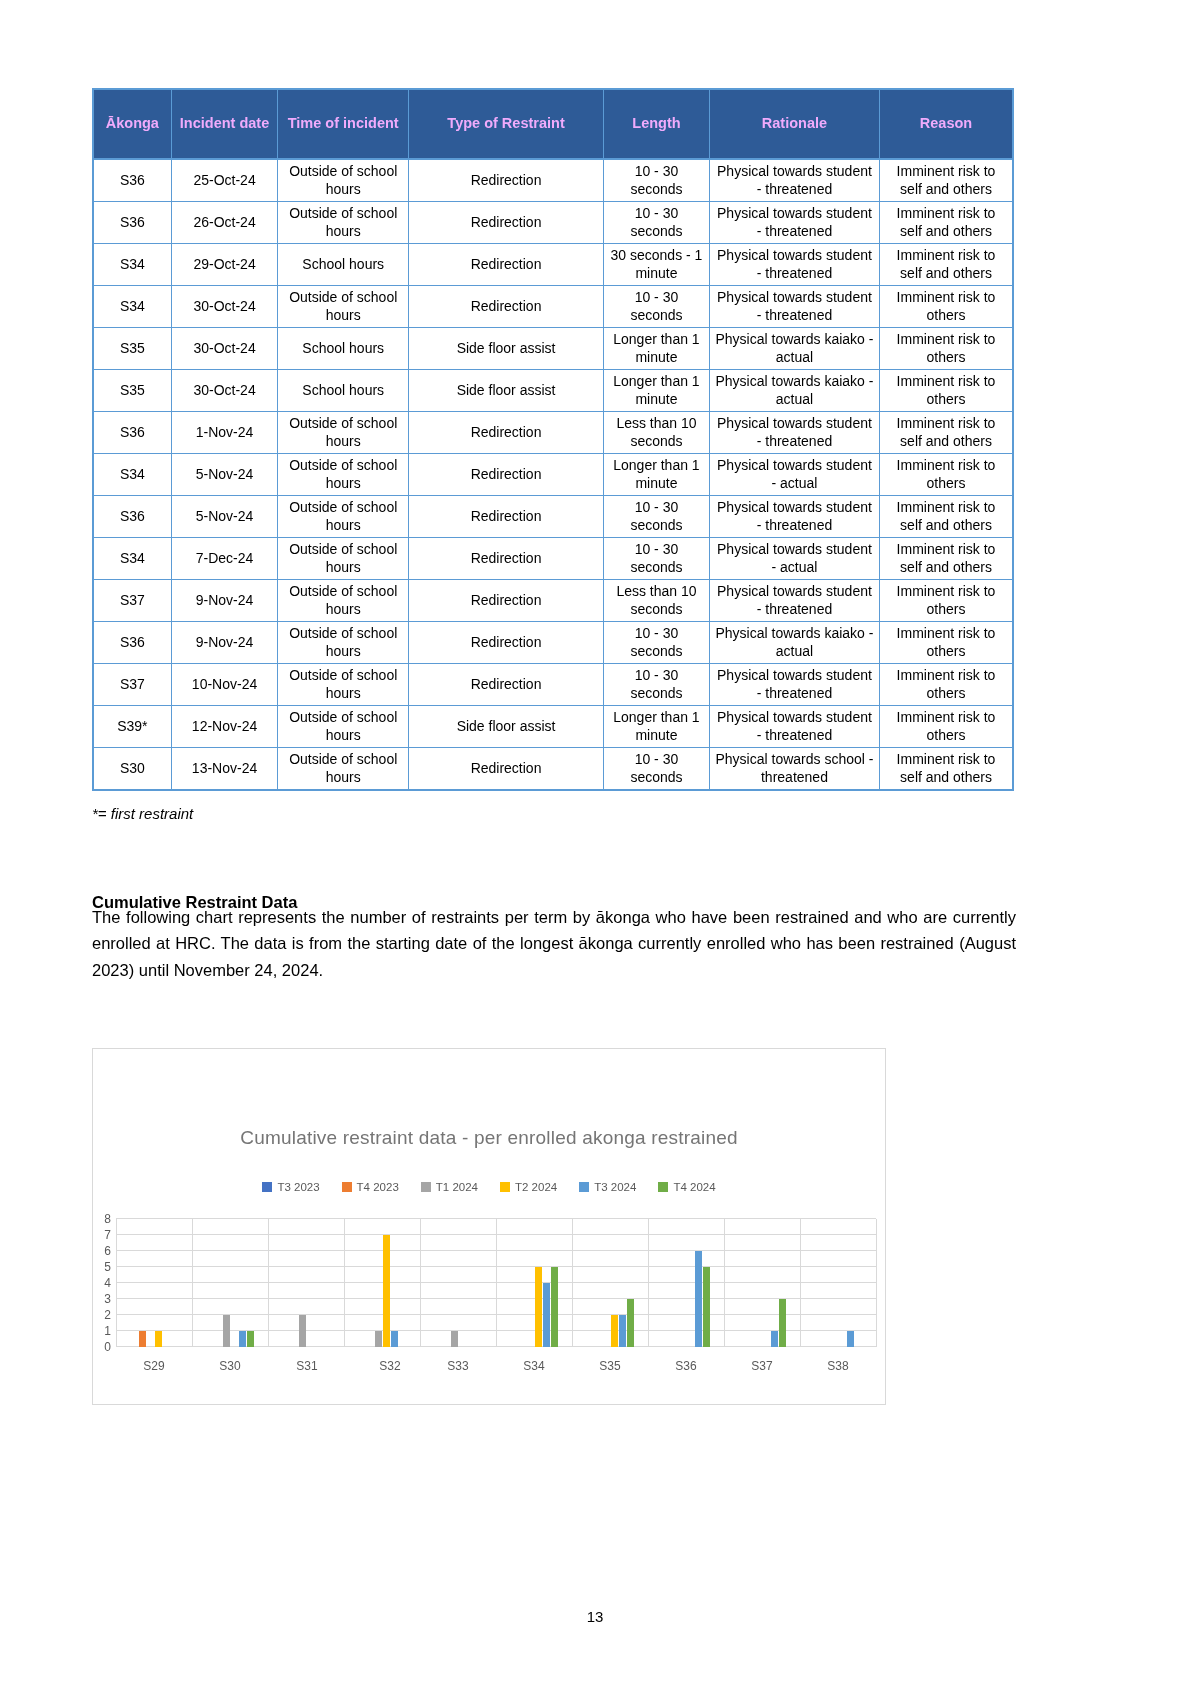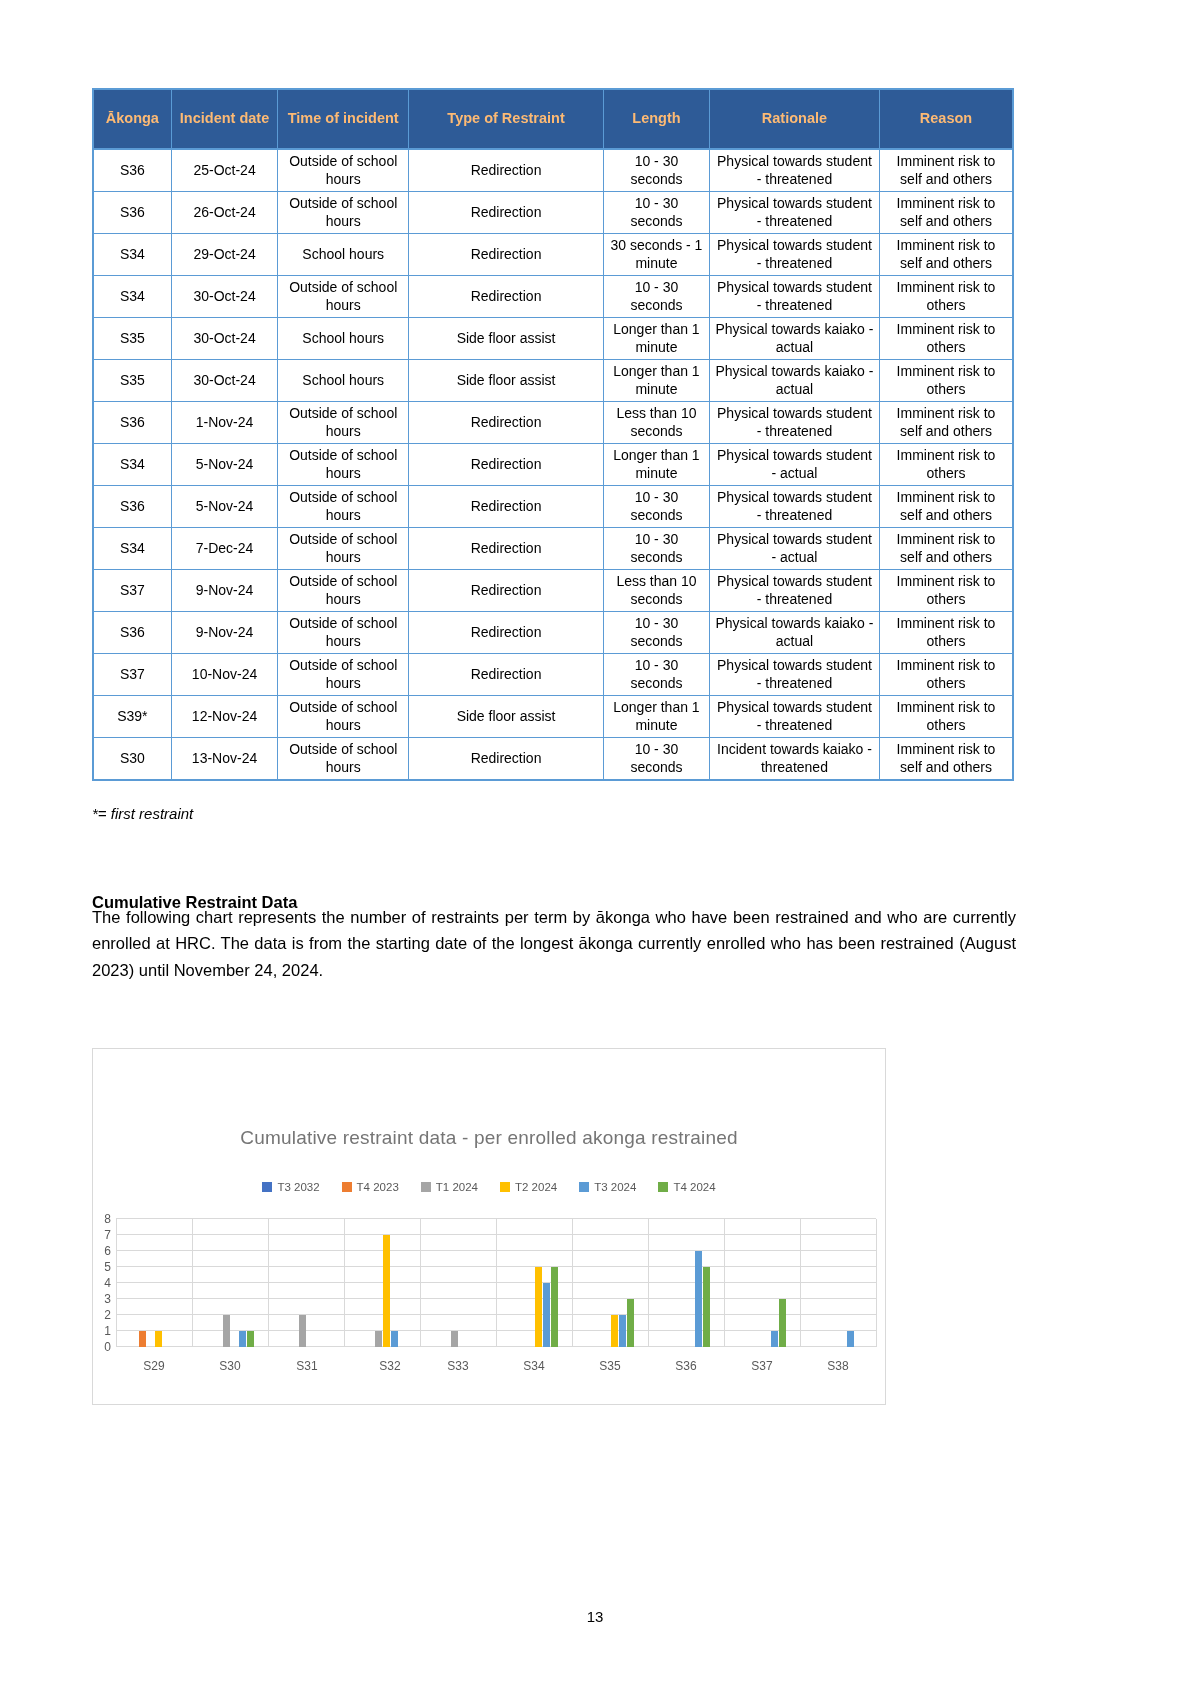--- a/index.html
+++ b/index.html
@@ -21,22 +21,22 @@
     position:absolute;left:92px;top:88px;width:922px;
     border-collapse:collapse;table-layout:fixed;
     font-size:14px;line-height:1.32;
   }
   .incident-table th,.incident-table td{
     border:1px solid var(--table-border);
     text-align:center;vertical-align:middle;
     padding:2px 5px;overflow:hidden;
   }
   .incident-table thead th{
-    background:var(--table-header-bg);color:#fdba74;font-weight:bold;
-    height:60px;font-size:14.5px;border-bottom:2px solid var(--table-border);
+    background:var(--table-header-bg);color:#f0abfc;font-weight:bold;
+    height:70px;font-size:14.5px;border-bottom:2px solid var(--table-border);
   }
   .incident-table tbody tr{height:42px;}
   .incident-table th:nth-child(1),.incident-table td:nth-child(1){width:8.5%;}
   .incident-table th:nth-child(2),.incident-table td:nth-child(2){width:11.6%;}
   .incident-table th:nth-child(3),.incident-table td:nth-child(3){width:14.2%;}
   .incident-table th:nth-child(4),.incident-table td:nth-child(4){width:21.2%;}
   .incident-table th:nth-child(5),.incident-table td:nth-child(5){width:11.5%;}
   .incident-table th:nth-child(6),.incident-table td:nth-child(6){width:18.5%;}
   .incident-table th:nth-child(7),.incident-table td:nth-child(7){width:14.5%;}
   .incident-table{border:2px solid var(--table-border);}
@@ -240,38 +240,38 @@
         <td>Longer than 1 minute</td>
         <td>Physical towards student - threatened</td>
         <td>Imminent risk to others</td>
       </tr>
       <tr>
         <td>S30</td>
         <td>13-Nov-24</td>
         <td>Outside of school hours</td>
         <td>Redirection</td>
         <td>10 - 30 seconds</td>
-        <td>Incident towards kaiako - threatened</td>
+        <td>Physical towards school - threatened</td>
         <td>Imminent risk to self and others</td>
       </tr>
     </tbody>
 </table>
 
 <div class="footnote">*= first restraint</div>
 
 <div class="section-heading">Cumulative Restraint Data</div>
 
 <div class="section-paragraph">The following chart represents the number of restraints per term by ākonga who have been restrained and who are currently enrolled at HRC. The data is from the starting date of the longest ākonga currently enrolled who has been restrained (August 2023) until November 24, 2024.</div>
 
 <div class="chart-box">
   <div class="chart-title">Cumulative restraint data - per enrolled akonga restrained</div>
   <div class="chart-legend" id="chart-legend">
       <span class="legend-item">
         <span class="legend-swatch" style="background: rgb(68, 114, 196);"></span>
-        <span>T3 2032</span>
+        <span>T3 2023</span>
       </span>
       <span class="legend-item">
         <span class="legend-swatch" style="background: rgb(237, 125, 49);"></span>
         <span>T4 2023</span>
       </span>
       <span class="legend-item">
         <span class="legend-swatch" style="background: rgb(165, 165, 165);"></span>
         <span>T1 2024</span>
       </span>
       <span class="legend-item">

